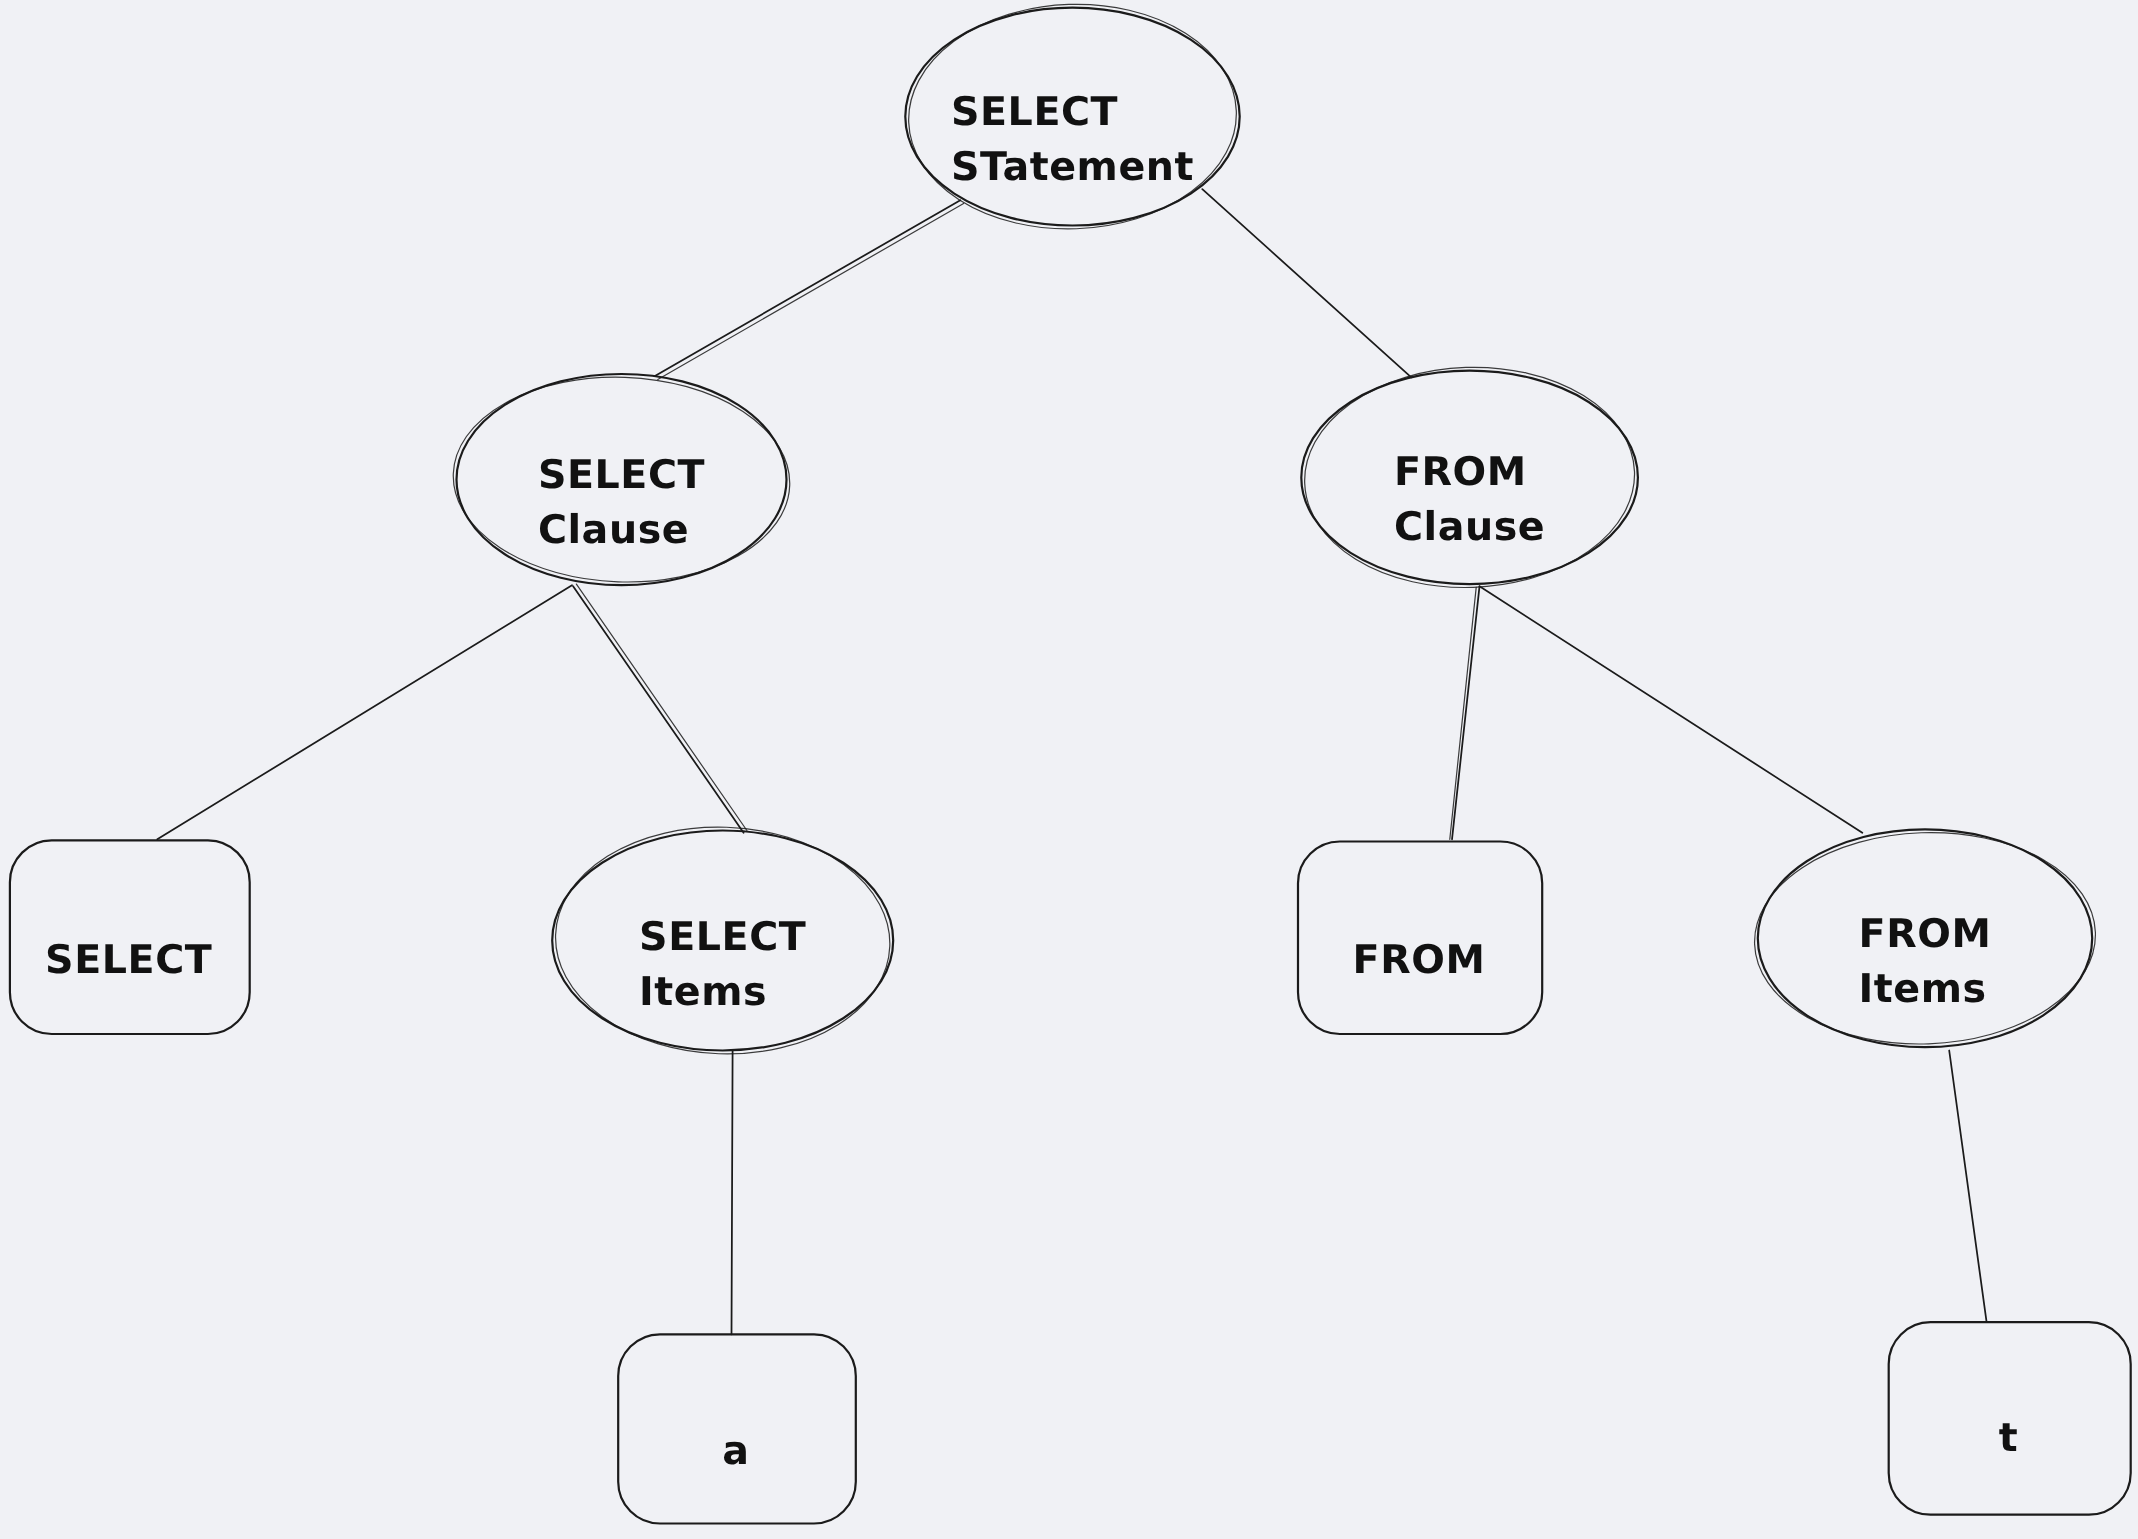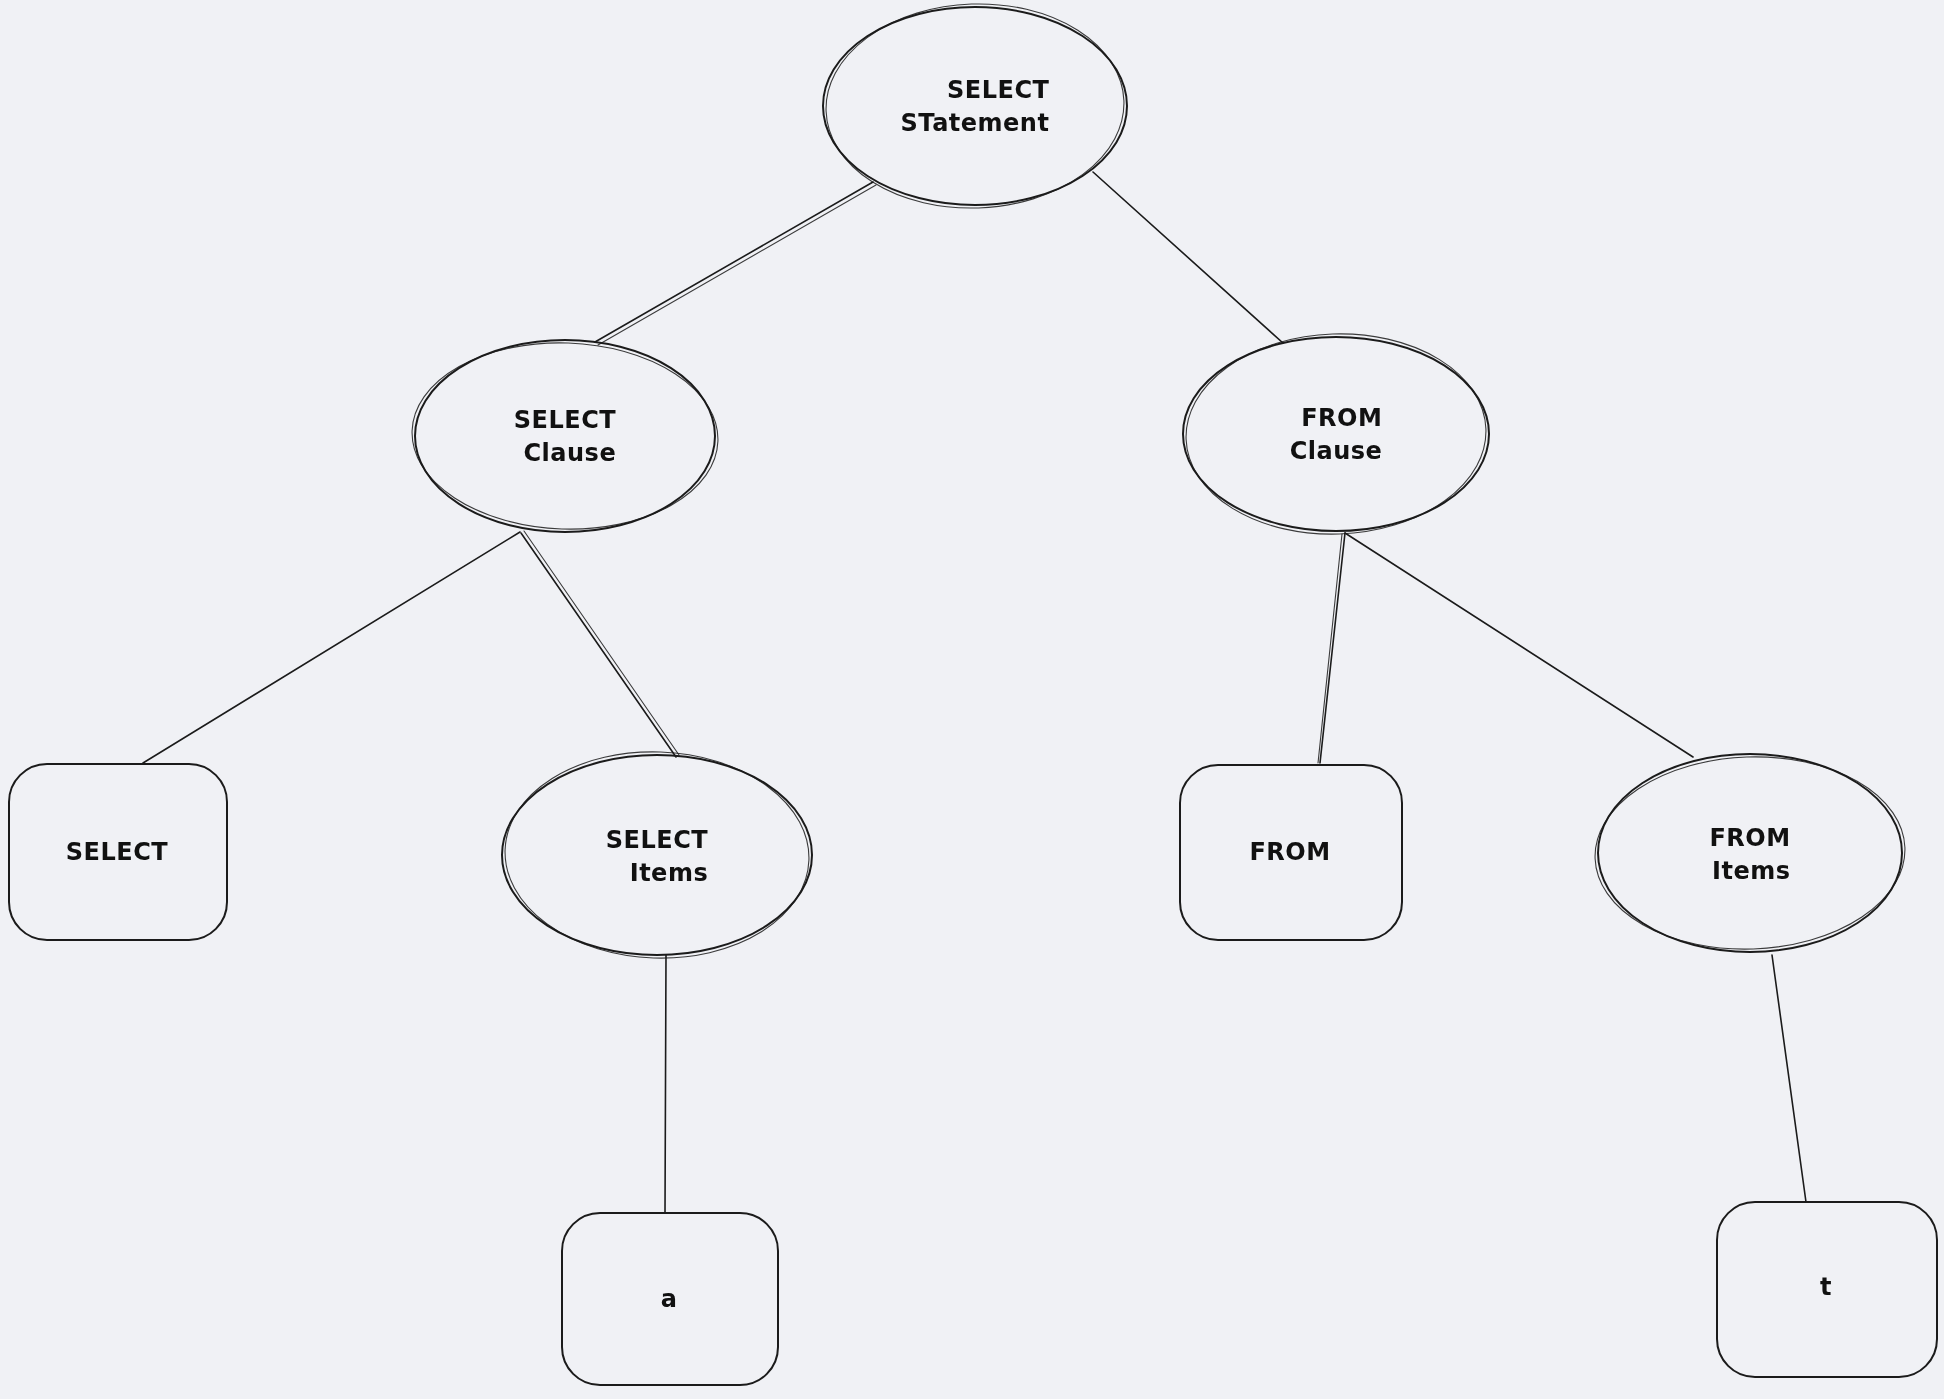--- a/index.html
+++ b/index.html
@@ -38,26 +38,27 @@
   }
   .edge.echo {
     stroke-width: 1.1;
     opacity: 0.85;
   }
   .label {
     position: absolute;
     transform: translate(-50%, -50%);
     font-family: "DejaVu Sans", sans-serif;
     font-weight: 700;
-    font-size: 24px;
+    font-size: 36px;
     letter-spacing: 0.5px;
     line-height: 1.38;
     color: var(--text, #111111);
-    text-align: right;
+    text-align: left;
     white-space: nowrap;
+    margin-top: 20px;
   }
 </style>
 </head>
 <body style="background: rgb(240, 241, 245);">
 
 <div class="stage">
 
   <svg viewBox="0 0 1944 1399" aria-hidden="true">
 
     <g>

